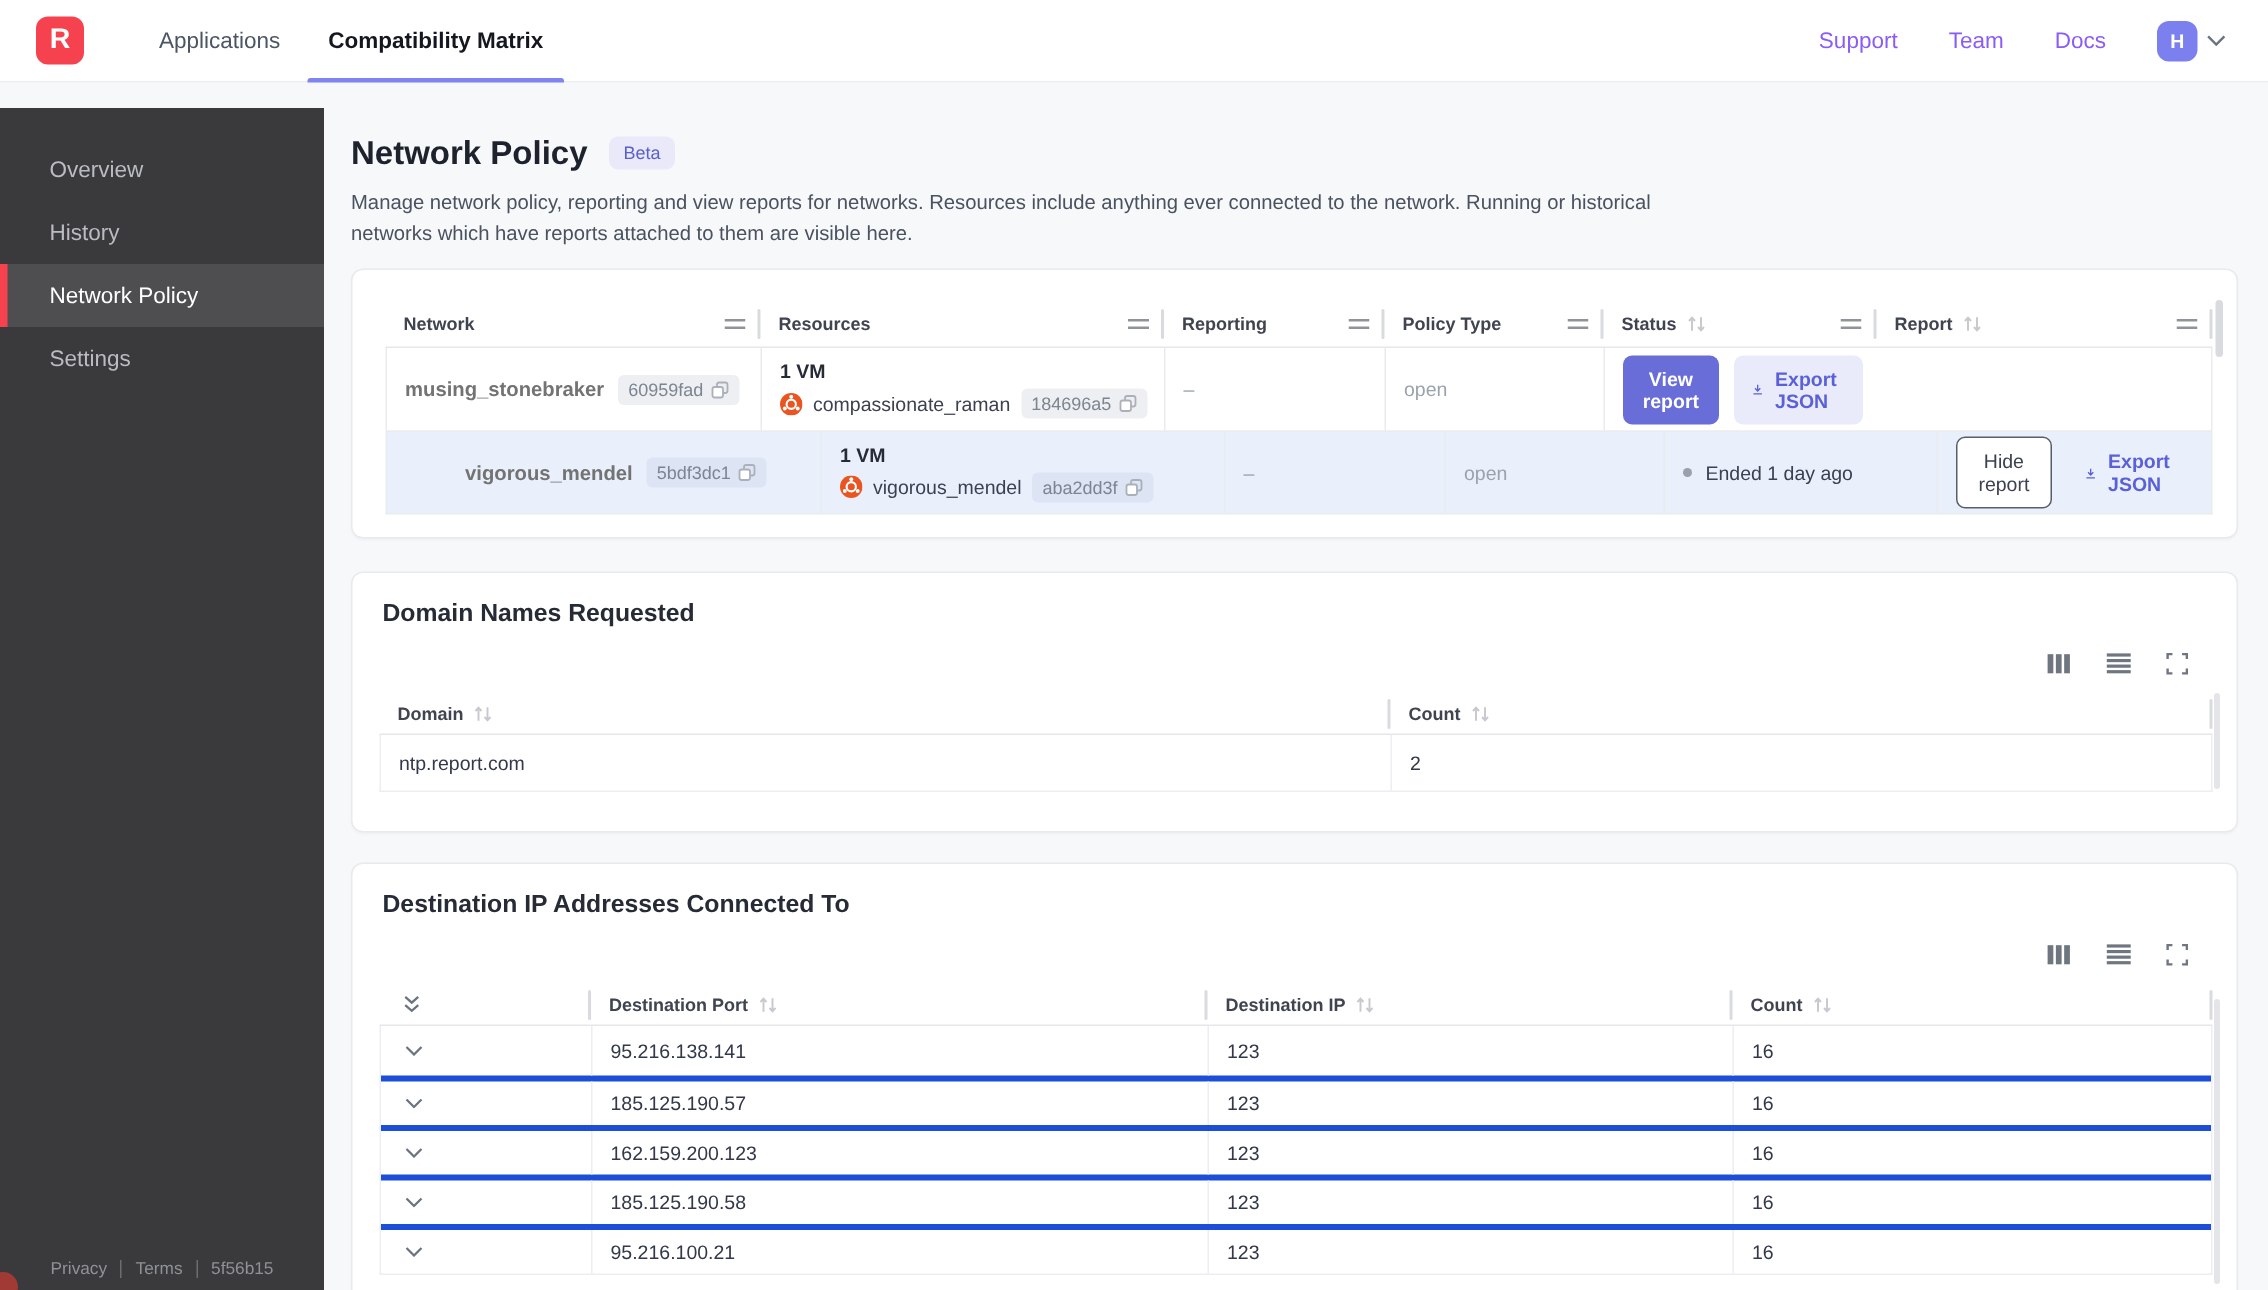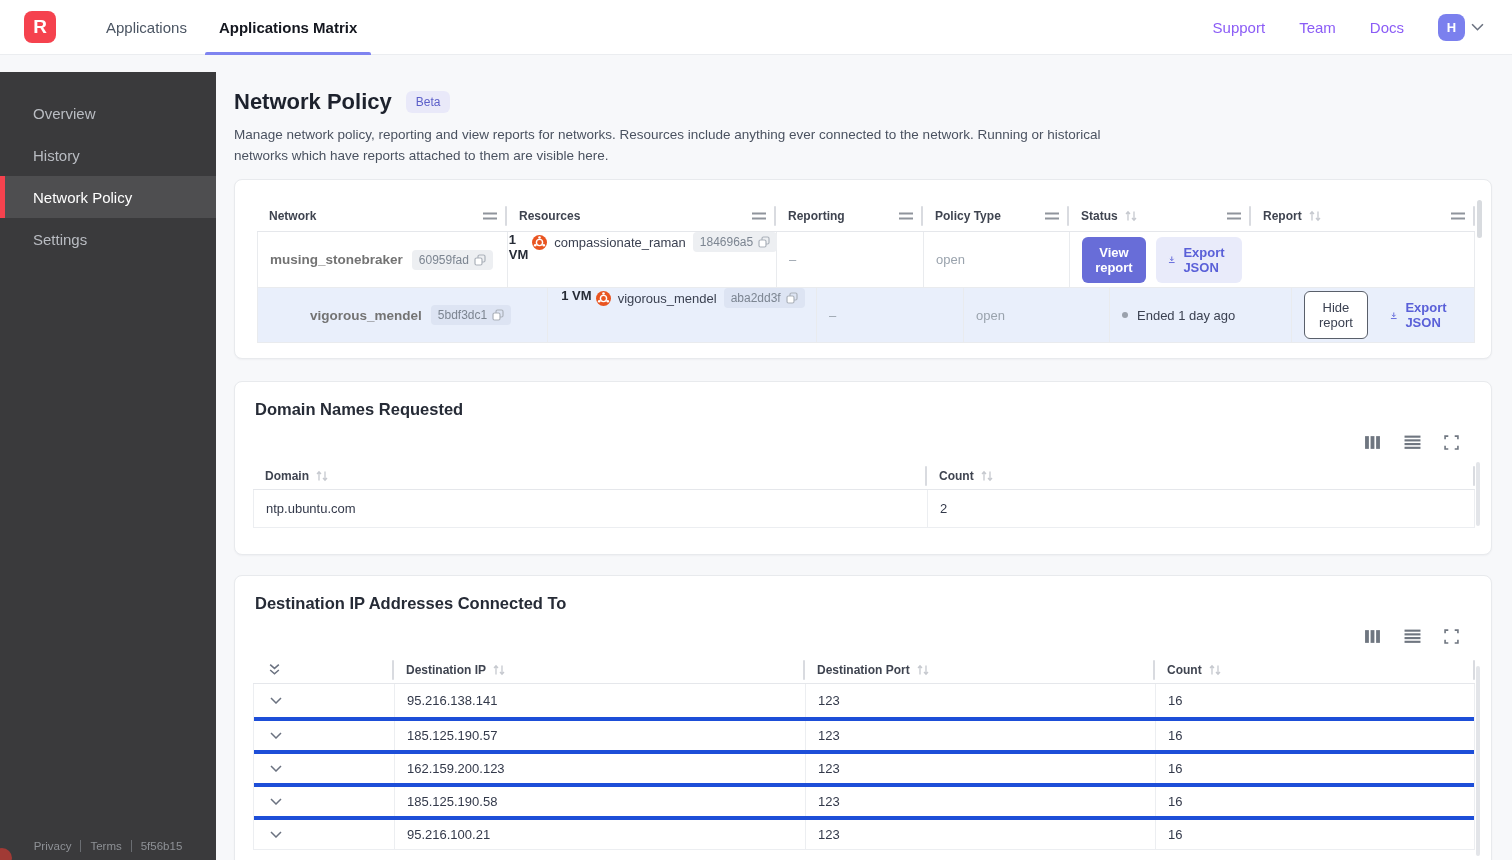--- a/index.html
+++ b/index.html
@@ -73,21 +73,21 @@
   .net-row + .net-row { border-top:1px solid #e9ebee;padding-left:40px; }
   .net-row.selected { background:#e9effb; }
   .ncell { display:flex; align-items:center; padding:0 10px 0 12px; font-size:13px; color:#3b4151;
     border-right:1px solid #e9ebee; min-width:0; }
   .ncell:last-child { border-right:none; }
   .net-name { font-weight:bold; font-size:13.5px; color:#737373; margin-right:9px; }
   .pill { display:inline-flex; align-items:center; gap:5px; background:#edeff2; color:#7c8591;
     font-size:12px; padding:3px 7px; border-radius:4px; white-space:nowrap; }
   .selected .pill { background:#dde4f3; }
   .copy { color:#abb1ba; cursor:pointer; }
-  .res-cell { flex-direction:row; align-items:flex-start; justify-content:center; gap:4px; }
+  .res-cell { flex-direction:column; align-items:flex-start; justify-content:center; gap:4px; }
   .vm-count { font-weight:bold; font-size:13px; color:#262b36; }
   .res-line { display:flex; align-items:center; gap:7px; }
   .muted { color:#9aa3ad; }
   .status-dot { width:6px; height:6px; border-radius:50%; background:#9aa1ac; margin-right:9px; flex:none; }
   .btn-primary { background:#686dd8; color:#fff; border:none; font-size:13px; font-weight:bold;
     padding:8px 13px; border-radius:6px; cursor:pointer; font-family:inherit; }
   .btn-outline { background:#fff; color:#3b4151; border:1px solid #595f6a; font-size:13px;
     padding:8px 12px; border-radius:6px; cursor:pointer; font-family:inherit; }
   .export-pill { display:inline-flex; align-items:center; gap:8px; background:#e9ebfa; color:#5a60d8;
     font-size:13px; font-weight:bold; padding:8px 12px; border-radius:6px; cursor:pointer; margin-left:10px; }
@@ -160,21 +160,21 @@
       <circle cx="3.2" cy="10.3" r="1.3" fill="#fff"></circle>
       <circle cx="11.8" cy="10.3" r="1.3" fill="#fff"></circle>
     </symbol>
   </defs>
 </svg>
 
 <div class="topbar">
   <div class="logo">R</div>
   <div class="topnav">
     <div class="toptab">Applications</div>
-    <div class="toptab active">Applications Matrix</div>
+    <div class="toptab active">Compatibility Matrix</div>
   </div>
   <div class="topright">
     <span class="toplink">Support</span>
     <span class="toplink">Team</span>
     <span class="toplink">Docs</span>
     <span class="avatar-wrap">
       <span class="avatar">H</span>
       <svg class="i" width="13" height="8" style="color:#6b7280">
           <use href="#sym-chev"></use>
         </svg>
@@ -362,21 +362,21 @@
       <div class="hcell">
           <span>Count</span>
         <svg class="i sort" width="14" height="12">
             <use href="#sym-sort"></use>
           </svg>
           <span class="hgrow"></span>
         </div>
     </div>
     <div class="dom-body">
       <div class="dom-grid dom-row">
-        <div class="dcell">ntp.ubuntu.com</div>
+        <div class="dcell">ntp.report.com</div>
         <div class="dcell">2</div>
       </div>
     </div>
     <div class="vtrack" style="top:80px; height:64px;"></div>
   </div>
 
   <div class="card card3">
     <div class="card-title">Destination IP Addresses Connected To</div>
     <div class="card-toolbar">
       <svg class="i tbicon" width="17" height="15">
@@ -392,28 +392,28 @@
     <div class="dst-grid dst-head">
       <div class="hcell" style="font-weight:normal;">
         <span class="chev-btn" style="margin-left:3px;">
           <svg class="i" width="13" height="13">
               <use href="#sym-dchev"></use>
             </svg>
           </span>
           <span class="hgrow"></span>
         </div>
       <div class="hcell">
+          <span>Destination Port</span>
+        <svg class="i sort" width="14" height="12">
+            <use href="#sym-sort"></use>
+          </svg>
+          <span class="hgrow"></span>
+        </div>
+      <div class="hcell">
           <span>Destination IP</span>
-        <svg class="i sort" width="14" height="12">
-            <use href="#sym-sort"></use>
-          </svg>
-          <span class="hgrow"></span>
-        </div>
-      <div class="hcell">
-          <span>Destination Port</span>
         <svg class="i sort" width="14" height="12">
             <use href="#sym-sort"></use>
           </svg>
           <span class="hgrow"></span>
         </div>
       <div class="hcell">
           <span>Count</span>
         <svg class="i sort" width="14" height="12">
             <use href="#sym-sort"></use>
           </svg>

